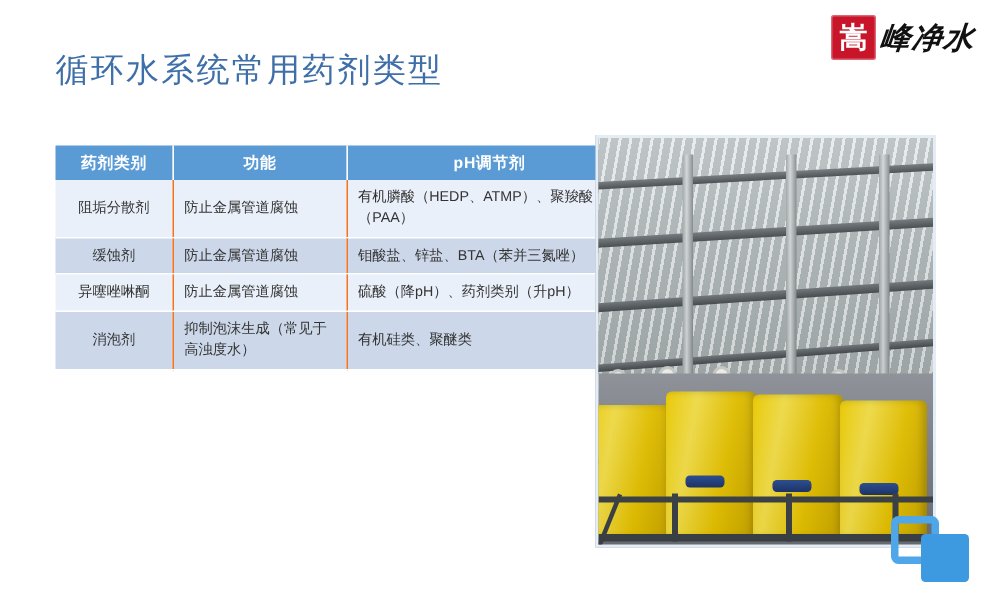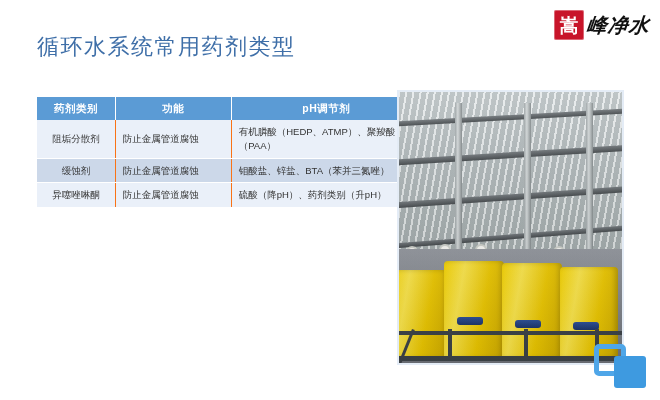--- a/index.html
+++ b/index.html
@@ -300,20 +300,25 @@
         </tr>
         <tr>
           <td class="cat">缓蚀剂</td>
           <td class="fun">防止金属管道腐蚀</td>
           <td class="ex">钼酸盐、锌盐、BTA（苯并三氮唑）</td>
         </tr>
         <tr>
           <td class="cat">异噻唑啉酮</td>
           <td class="fun">防止金属管道腐蚀</td>
           <td class="ex">硫酸（降pH）、药剂类别（升pH）</td>
+        </tr>
+        <tr>
+          <td class="cat">消泡剂</td>
+          <td class="fun">抑制泡沫生成（常见于高浊度水）</td>
+          <td class="ex">有机硅类、聚醚类</td>
         </tr>
       </tbody>
     </table>
   </div>
 
   <div class="photo">
     <div class="photo-inner">
       <div class="ceiling"></div>
       <div class="roof-lines"></div>
       <div class="beam b1"></div>

